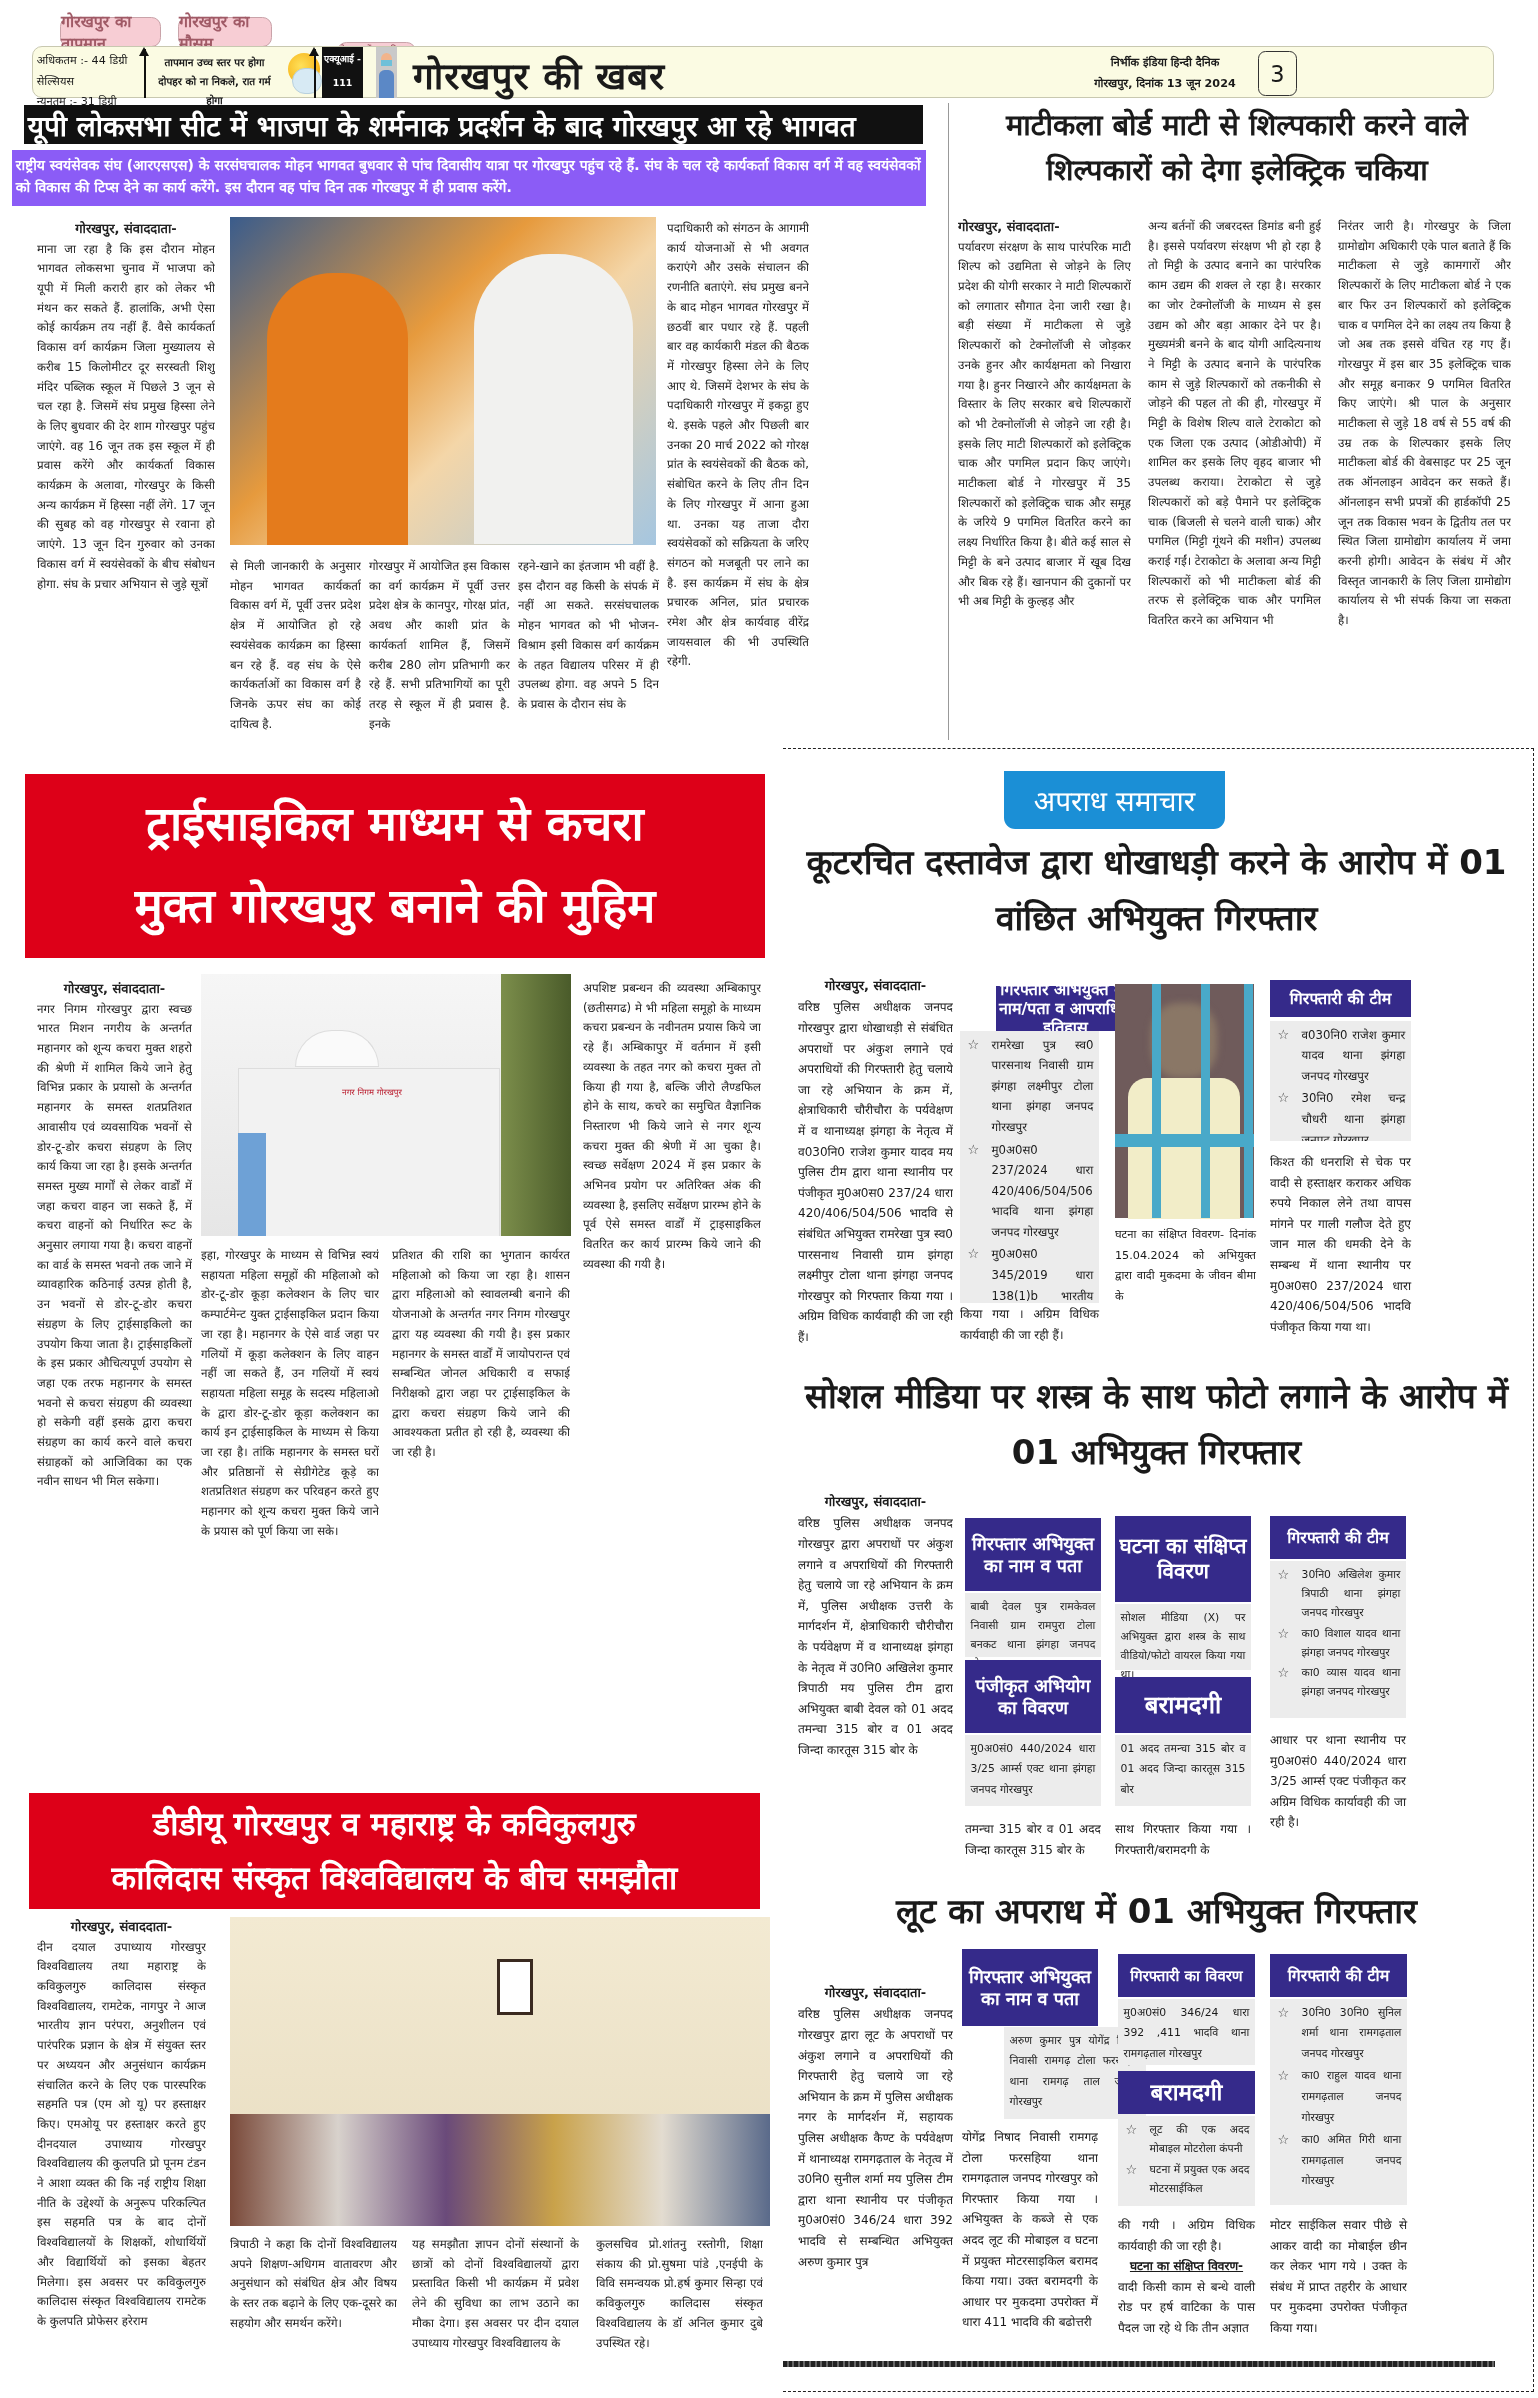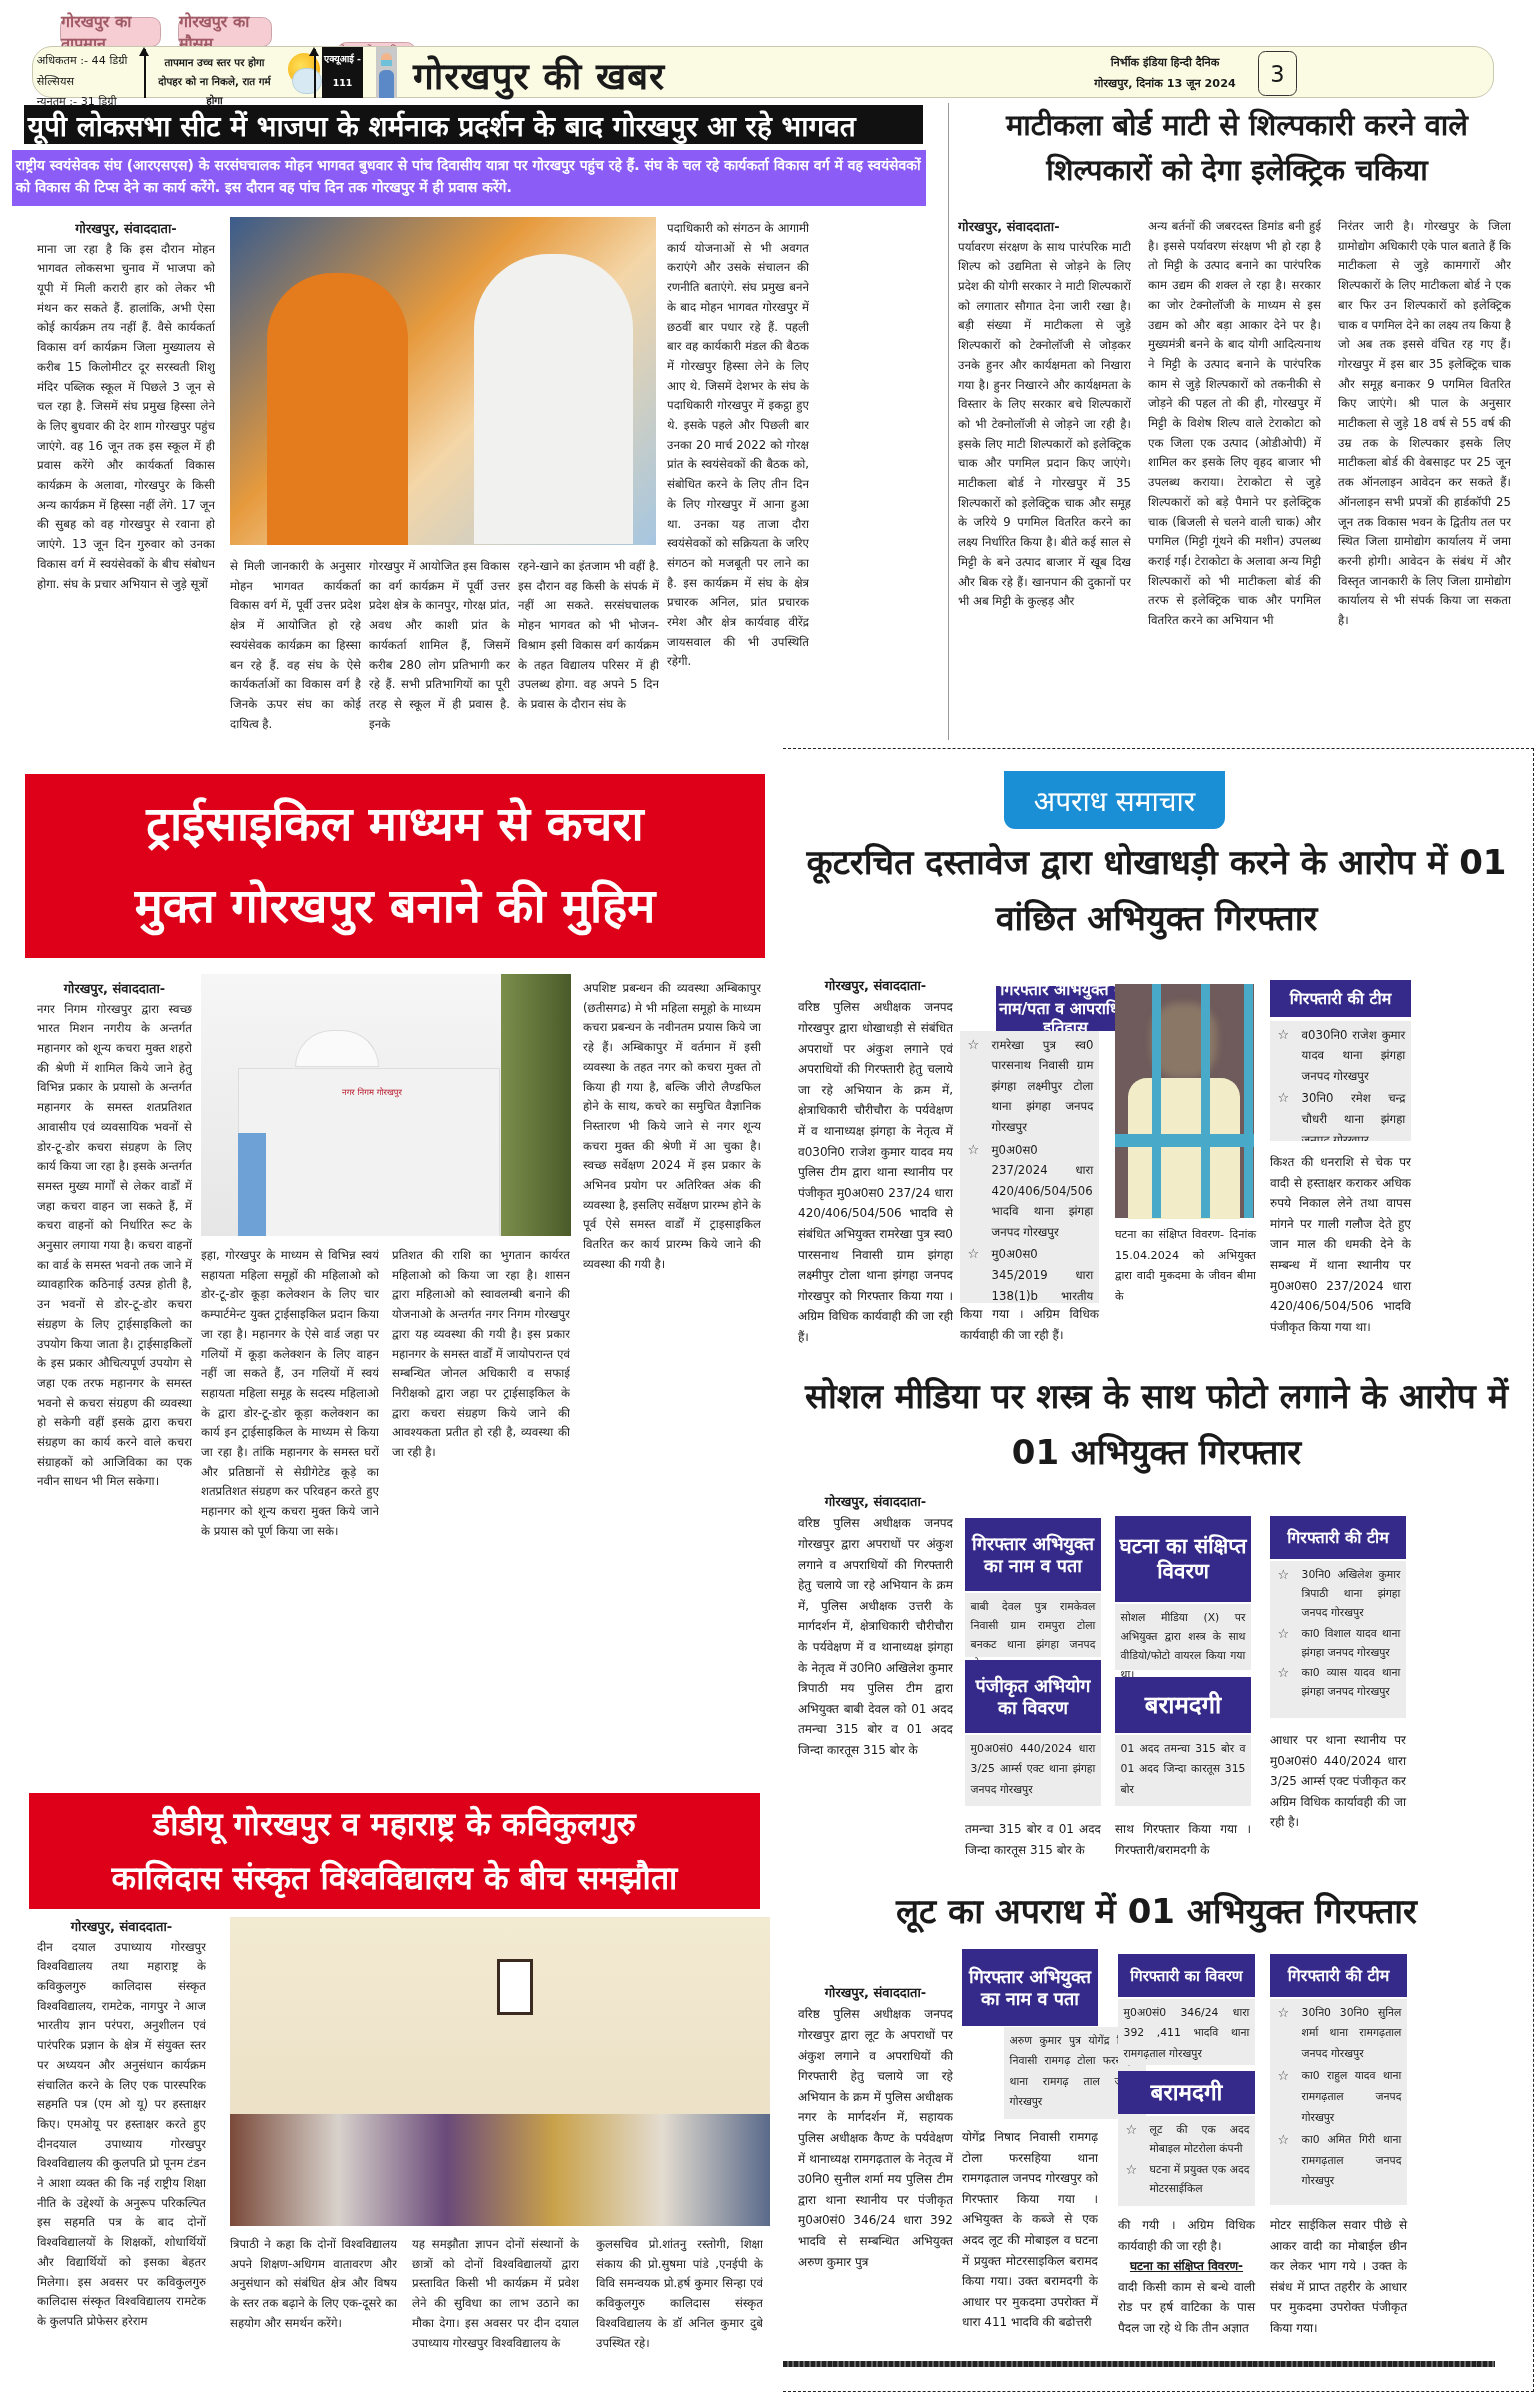--- a/index.html
+++ b/index.html
@@ -3,21 +3,21 @@
 <meta charset="utf-8">
 <style>
   * { box-sizing: border-box; margin: 0; padding: 0; }
   html, body { width: 1538px; height: 2399px; background: #ffffff; overflow: hidden; }
   body { font-family: "DejaVu Sans", sans-serif; color: #1a1a1a; position: relative; }
 
   
   .masthead { position: absolute; left: 32px; top: 9.4px; width: 1499px; height: 94px; }
   .mh-tab { position: absolute; top: 7.5px; height: 30px; border-radius: 9.4px; background: #f7cdd4; border: 0.9px solid #c9a3a9;
             color: #a05a66; font-size: 16px; font-weight: bold; display: flex; align-items: center; justify-content: center; }
-  .mh-strip { position: absolute; left: 0; top: 37px; width: 1462px; height: 52px; background: #fbfbe3; border: 0.9px solid #c8c8b0; border-radius: 20px; }
+  .mh-strip { position: absolute; left: 0; top: 37px; width: 1462px; height: 52px; background: #fbfbe3; border: 0.9px solid #c8c8b0; border-radius: 10px; }
   .mh-temp { position: absolute; left: 3.7px; top: 3.7px; width: 105px; font-size: 11.2px; line-height: 20.6px; }
   .mh-arrow { position: absolute; top: 1.9px; width: 1.9px; height: 49px; background: #111; }
   .mh-arrow::before { content: ""; position: absolute; left: -4.7px; top: -1.9px; border-left: 5.6px solid transparent; border-right: 5.6px solid transparent; border-bottom: 9.4px solid #111; }
   .mh-weather { position: absolute; left: 116px; top: 5.6px; width: 131px; text-align: center; font-size: 10.3px; font-weight: bold; line-height: 19px; }
   .mh-sun { position: absolute; left: 255px; top: 5.6px; width: 32px; height: 32px; border-radius: 50%; background: radial-gradient(circle at 40% 40%, #ffe15a, #f4a300); }
   .mh-cloud { position: absolute; left: 259px; top: 20.6px; width: 30px; height: 26px; border-radius: 13px; background: #d7eaf4; border: 0.9px solid #b8d0dd; }
   .mh-aqi { position: absolute; left: 287px; top: 0; width: 41px; height: 51px; background: #111; color: #fff; font-size: 9.4px; text-align: center; line-height: 24px; font-weight: bold; }
   .mh-person { position: absolute; left: 343px; top: 0; width: 20.6px; height: 51px; background: #c9c9c9; }
   .mh-person .head { position: absolute; left: 4.7px; top: 5.6px; width: 11.2px; height: 13px; background: #f2b48b; border-radius: 50%; }
   .mh-person .mask { position: absolute; left: 4.7px; top: 13px; width: 11.2px; height: 5.6px; background: #6fc0d9; }

